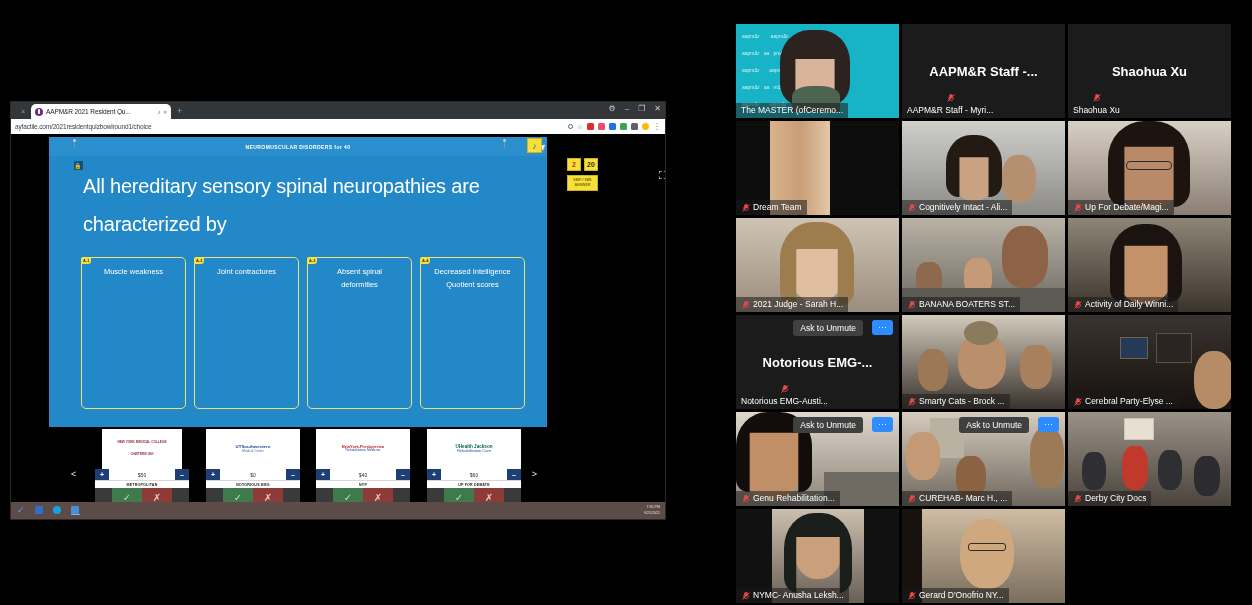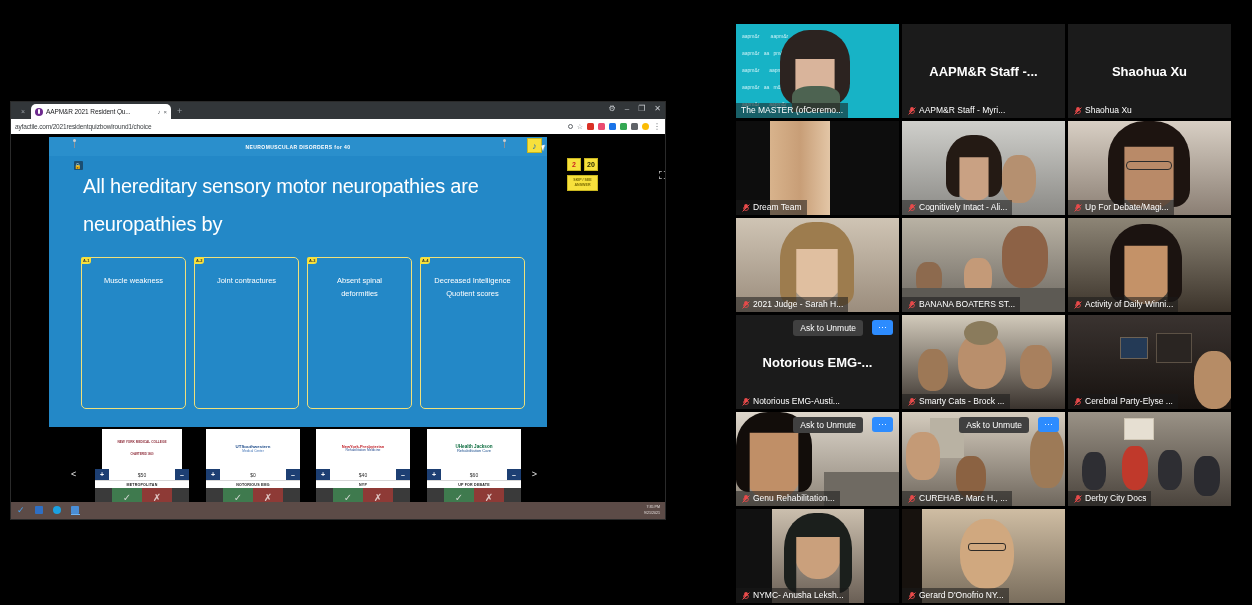--- a/index.html
+++ b/index.html
@@ -121,21 +121,21 @@
     position: relative; padding: 6px 6px 0;
     display: flex; justify-content: center;
   }
   .ans-tag {
     position: absolute; left: -1px; top: -1px;
     background: #f7e03c; color: #333; font-size: 4px; font-weight: bold;
     padding: 1px 2px; border-radius: 2px 0 3px 0;
   }
   .ans-text {
     color: #ffffff; font-size: 7.5px; line-height: 1.75; text-align: center;
-    width: 88%; margin-top: 10px;
+    width: 88%; margin-top: 1px;
   }
 
   
   .chips { position: absolute; left: 556px; top: 24px; width: 36px; }
   .chip-row { display: flex; gap: 3px; }
   .chip {
     width: 14px; height: 13px; background: #f7e03c; border: 1px solid #c9b61f;
     display: flex; align-items: center; justify-content: center;
     font-size: 7px; font-weight: bold; color: #2b2b00;
   }
@@ -222,21 +222,21 @@
   .tile-name-big {
     position: absolute; inset: 0; display: flex; align-items: center;
     justify-content: center; color: #ffffff; font-size: 13px; font-weight: bold;
     padding: 0 8px; text-align: center;
   }
   .tile-label {
     position: absolute; left: 0; bottom: 0; display: flex; align-items: center;
     gap: 3px; padding: 2px 5px 3px; max-width: 100%;
     background: rgba(26,26,26,0.55);
   }
-  .tile.labelplain .tile-label { background: transparent; }
+  .tile.labelplain .tile-label { background: transparent; flex-direction: column; }
   .mute-ico { flex: 0 0 auto; width: 9px; height: 9px; position: relative; }
   .mute-ico svg { display: block; }
   .tile-label-txt {
     font-size: 8.5px; color: #ffffff; white-space: nowrap; overflow: hidden;
     text-overflow: ellipsis;
   }
   .ask-btn {
     position: absolute; right: 36px; top: 5px; background: #404040; color: #fff;
     font-size: 8.5px; padding: 3px 7px; border-radius: 3px; white-space: nowrap;
   }
@@ -292,21 +292,21 @@
         <div class="board-header">
           <span class="pin l"></span>
           <span class="board-title">NEUROMUSCULAR DISORDERS for 40</span>
           <span class="pin r"></span>
           <span class="note-btn">♪</span>
           <span class="cursor-arrow"></span>
         </div>
 
         <div class="q-lockicon">🔒</div>
 
-        <div class="q-text">All hereditary sensory motor neuropathies are neuropathies by</div>
+        <div class="q-text">All hereditary sensory spinal neuropathies are characterized by</div>
 
         <div class="answers">
           <div class="ans">
             <span class="ans-tag">A-1</span>
             <span class="ans-text">Muscle weakness</span>
           </div>
           <div class="ans">
             <span class="ans-tag">A-2</span>
             <span class="ans-text">Joint contractures</span>
           </div>

